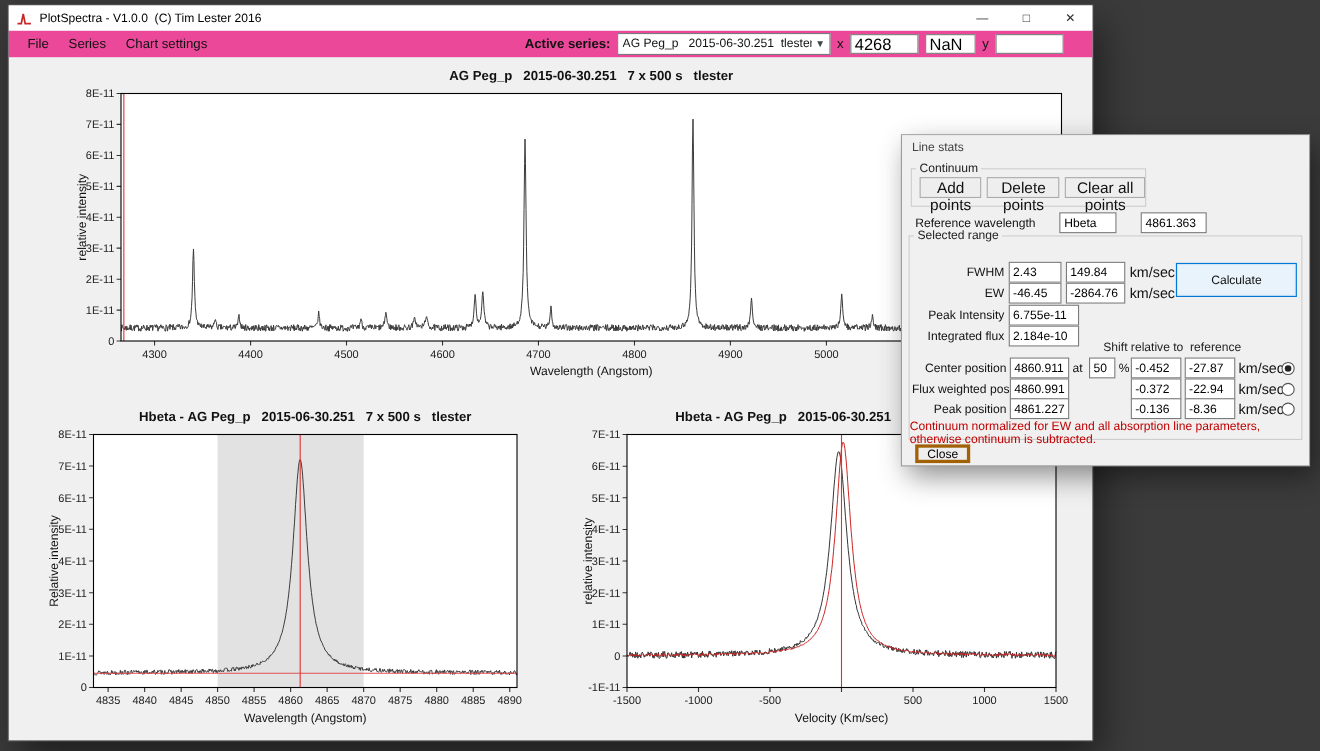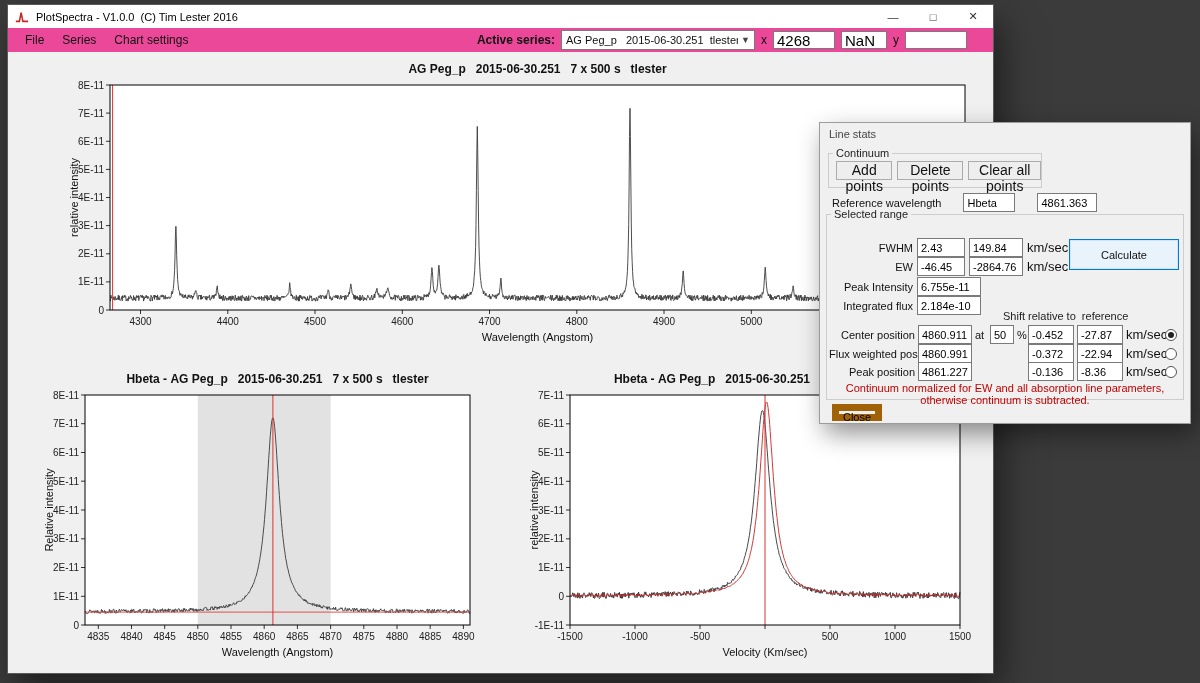--- a/index.html
+++ b/index.html
@@ -44,22 +44,22 @@
 .row2{grid-template-columns:84px 48px 54px 40px}
 .row1{grid-template-columns:84px 64px}
 .pos-row{grid-template-columns:86px 54px 12px 24px 8px 46px 46px 36px 12px;column-gap:3px;width:352px}
 .rg-label{text-align:right;white-space:nowrap}
 .unit{font-size:13px}
 .calc-btn{position:absolute;left:242px;top:19px;width:110px;height:31px;font-family:inherit;font-size:11px;
   background:#e9f3fb;border:1px solid #0078d7;box-shadow:inset 0 0 0 1px #cfe4f7;color:#111}
 .shift-header{position:absolute;left:176px;top:90px;white-space:pre;color:#222}
 .radio{width:12px;height:12px;border:1px solid #555;border-radius:50%;background:#fff;position:relative;display:inline-block}
 .radio.sel::after{content:'';position:absolute;left:2px;top:2px;right:2px;bottom:2px;background:#222;border-radius:50%}
-.note{position:absolute;left:0;top:162px;width:100%;text-align:center;color:#c00000;font-size:11px;line-height:12px}
-.close-btn{position:absolute;left:12px;top:281px;width:50px;height:17px;font-family:inherit;font-size:11px;background:#eeeeee;border:7px solid #a16207}
+.note{position:absolute;left:0;top:162px;width:100%;text-align:left;color:#c00000;font-size:11px;line-height:12px}
+.close-btn{position:absolute;left:12px;top:281px;width:50px;height:17px;font-family:inherit;font-size:11px;background:#eeeeee;border:3px solid #a16207}
 </style>
 </head>
 <body>
 
 <div class="app-window">
   <div class="titlebar">
     <span class="app-icon">
       <svg width="14" height="14" viewBox="0 0 16 16">
           <path d="M1 13 L5 13 L7 3 L9 13 L15 13" stroke="#c62828" fill="none" stroke-width="1.8"></path>
         </svg>

